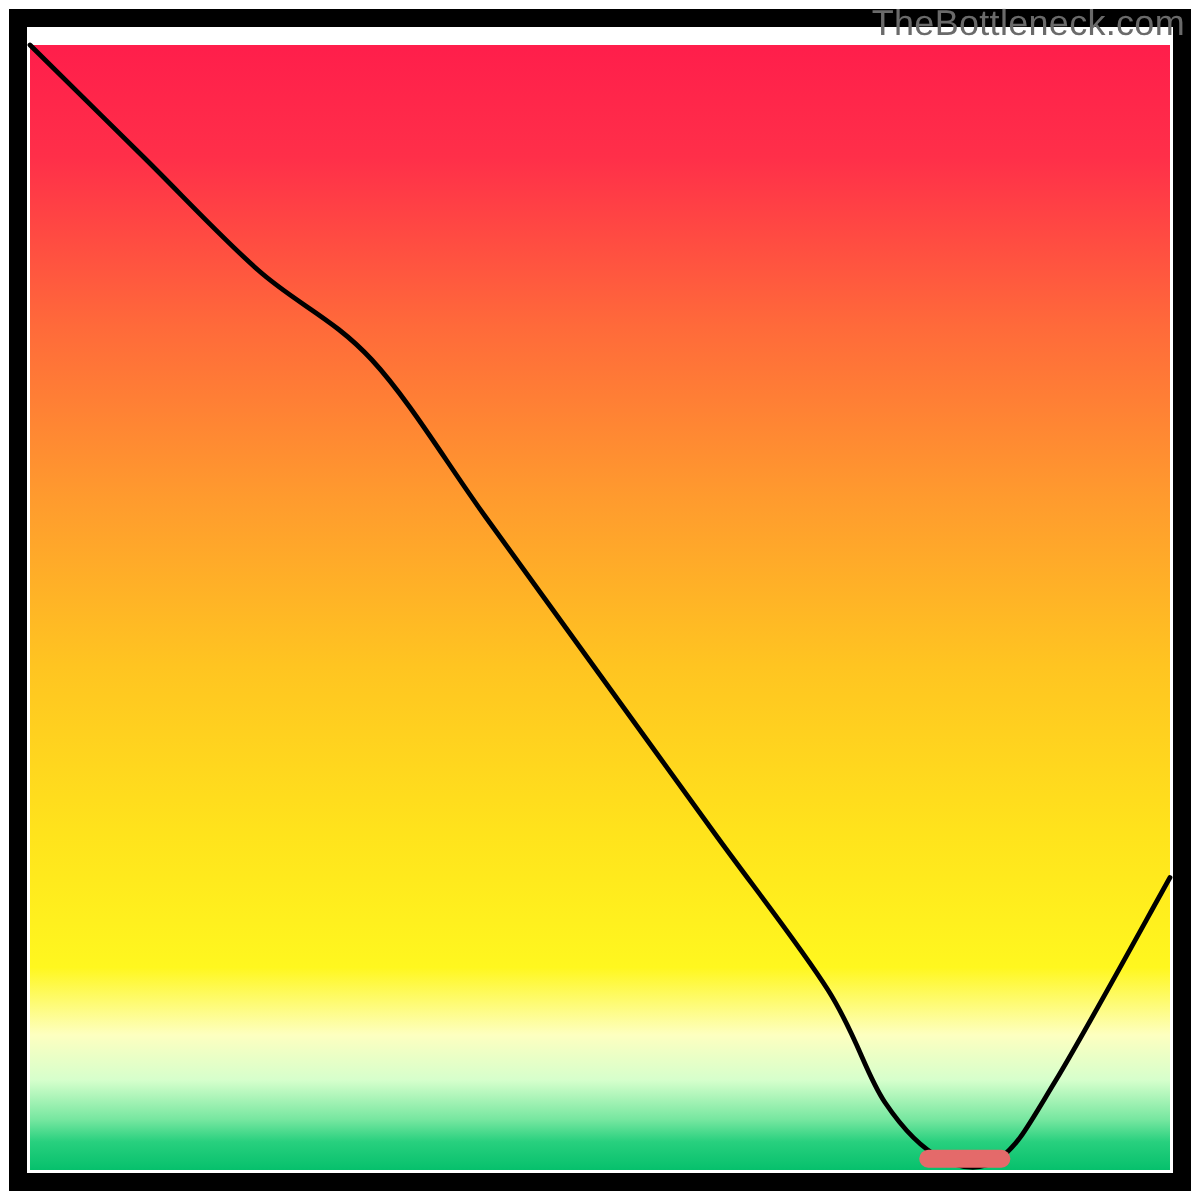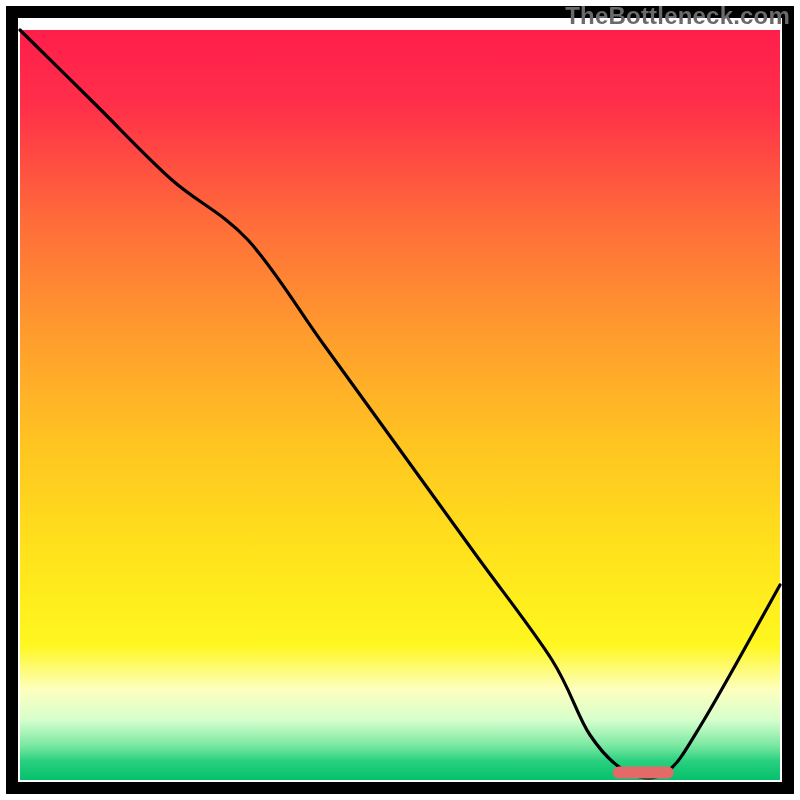--- a/index.html
+++ b/index.html
@@ -16,21 +16,21 @@
     height: 800px;
   }
   svg {
     display: block;
   }
   .watermark {
     position: absolute;
     top: 2px;
     right: 10px;
     font-size: 24px;
-    font-weight: 700;
+    font-weight: 400;
     color: #6a6a6a;
     letter-spacing: 0.2px;
     user-select: none;
     margin-left: 40px;
   }
 </style>
 </head>
 <body>
 
 <div class="canvas-wrap">

